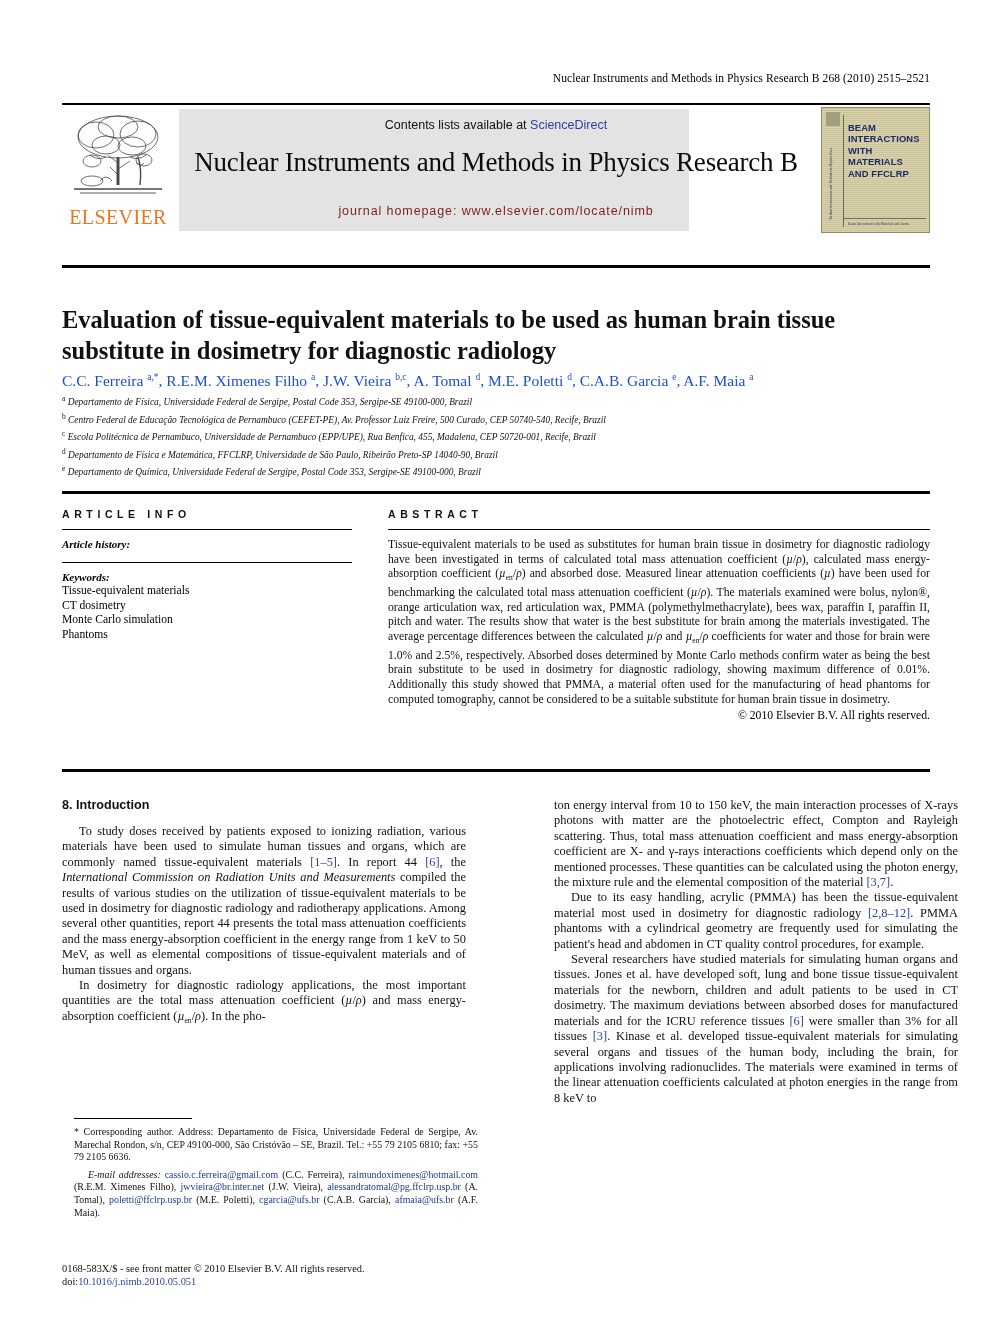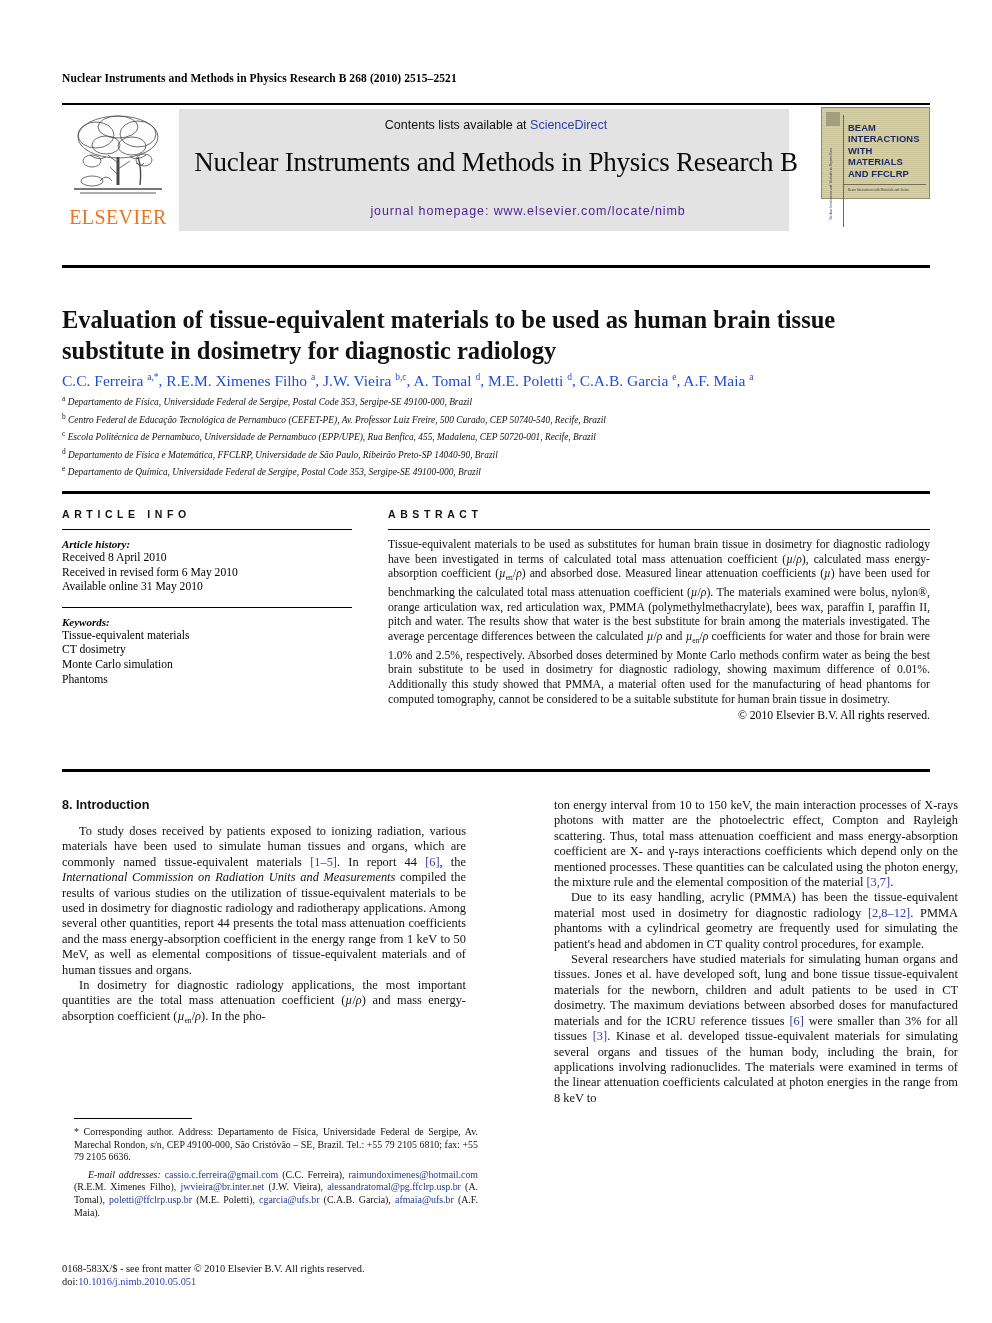--- a/index.html
+++ b/index.html
@@ -20,23 +20,23 @@
     left: 0; top: 0;
     width: 992px;
     height: 1323px;
   }
 
   
   .running-head {
     position: absolute;
     left: 62px; top: 72px;
     width: 868px;
-    text-align: left;
+    text-align: right;
     font-size: 11.5px;
-    font-weight: bold;
+    font-weight: normal;
     letter-spacing: 0.1px;
   }
 
   
   .masthead {
     position: absolute;
     left: 62px; top: 103px;
     width: 868px; height: 130px;
   }
   .masthead .rule-top {
@@ -61,21 +61,21 @@
     width: 108px;
     text-align: center;
     color: #e87722;
     font-family: "Liberation Serif", serif;
     font-size: 20px;
     letter-spacing: 0.4px;
   }
   .journal-band {
     position: absolute;
     left: 117px; top: 6px;
-    width: 610px; height: 122px;
+    width: 510px; height: 122px;
     background: #e3e3e3;
     text-align: center;
   }
   .contents-line {
     position: absolute;
     left: 0; top: 9px;
     width: 634px;
     font-family: "Liberation Sans", sans-serif;
     font-size: 12.5px;
     color: #111;
@@ -90,27 +90,26 @@
     color: #0b0b0b;
     letter-spacing: -0.2px;
   }
   .homepage-line {
     position: absolute;
     left: 0; top: 95px;
     width: 634px;
     font-family: "Liberation Sans", sans-serif;
     font-size: 12.5px;
     letter-spacing: 0.9px;
-    color: #4c1d95;
-    margin-left: 32px;
+    color: #7f1d1d;
   }
   .cover {
     position: absolute;
     left: 759px; top: 4px;
-    width: 109px; height: 92px;
+    width: 109px; height: 126px;
     background: #fca5a5;
     border: 1px solid #8e8a6c;
     box-sizing: border-box;
   }
   .cover-inner {
     position: absolute;
     left: 0; top: 0; right: 0; bottom: 0;
     background:
       repeating-linear-gradient(0deg, rgba(255,255,255,0.14) 0 1px, rgba(0,0,0,0.04) 1px 2px),
       #d2cb9f;
@@ -388,25 +387,20 @@
       <div><span class="aff-mark">d</span> Departamento de Física e Matemática, FFCLRP, Universidade de São Paulo, Ribeirão Preto-SP 14040-90, Brazil</div>
       <div><span class="aff-mark">e</span> Departamento de Química, Universidade Federal de Sergipe, Postal Code 353, Sergipe-SE 49100-000, Brazil</div>
     </div>
 
   <div class="rule-heavy" style="top:491px;"></div>
 
   <div class="info-col">
     <div class="sec-label">ARTICLE INFO</div>
     <div class="hr-1"></div>
     <div class="info-head">Article history:</div>
-    <div class="info-list">
-        <div>Received 8 April 2010</div>
-        <div>Received in revised form 6 May 2010</div>
-        <div>Available online 31 May 2010</div>
-      </div>
     <div class="hr-2"></div>
     <div class="info-head">Keywords:</div>
     <div class="info-list">
         <div>Tissue-equivalent materials</div>
         <div>CT dosimetry</div>
         <div>Monte Carlo simulation</div>
         <div>Phantoms</div>
       </div>
   </div>
 

